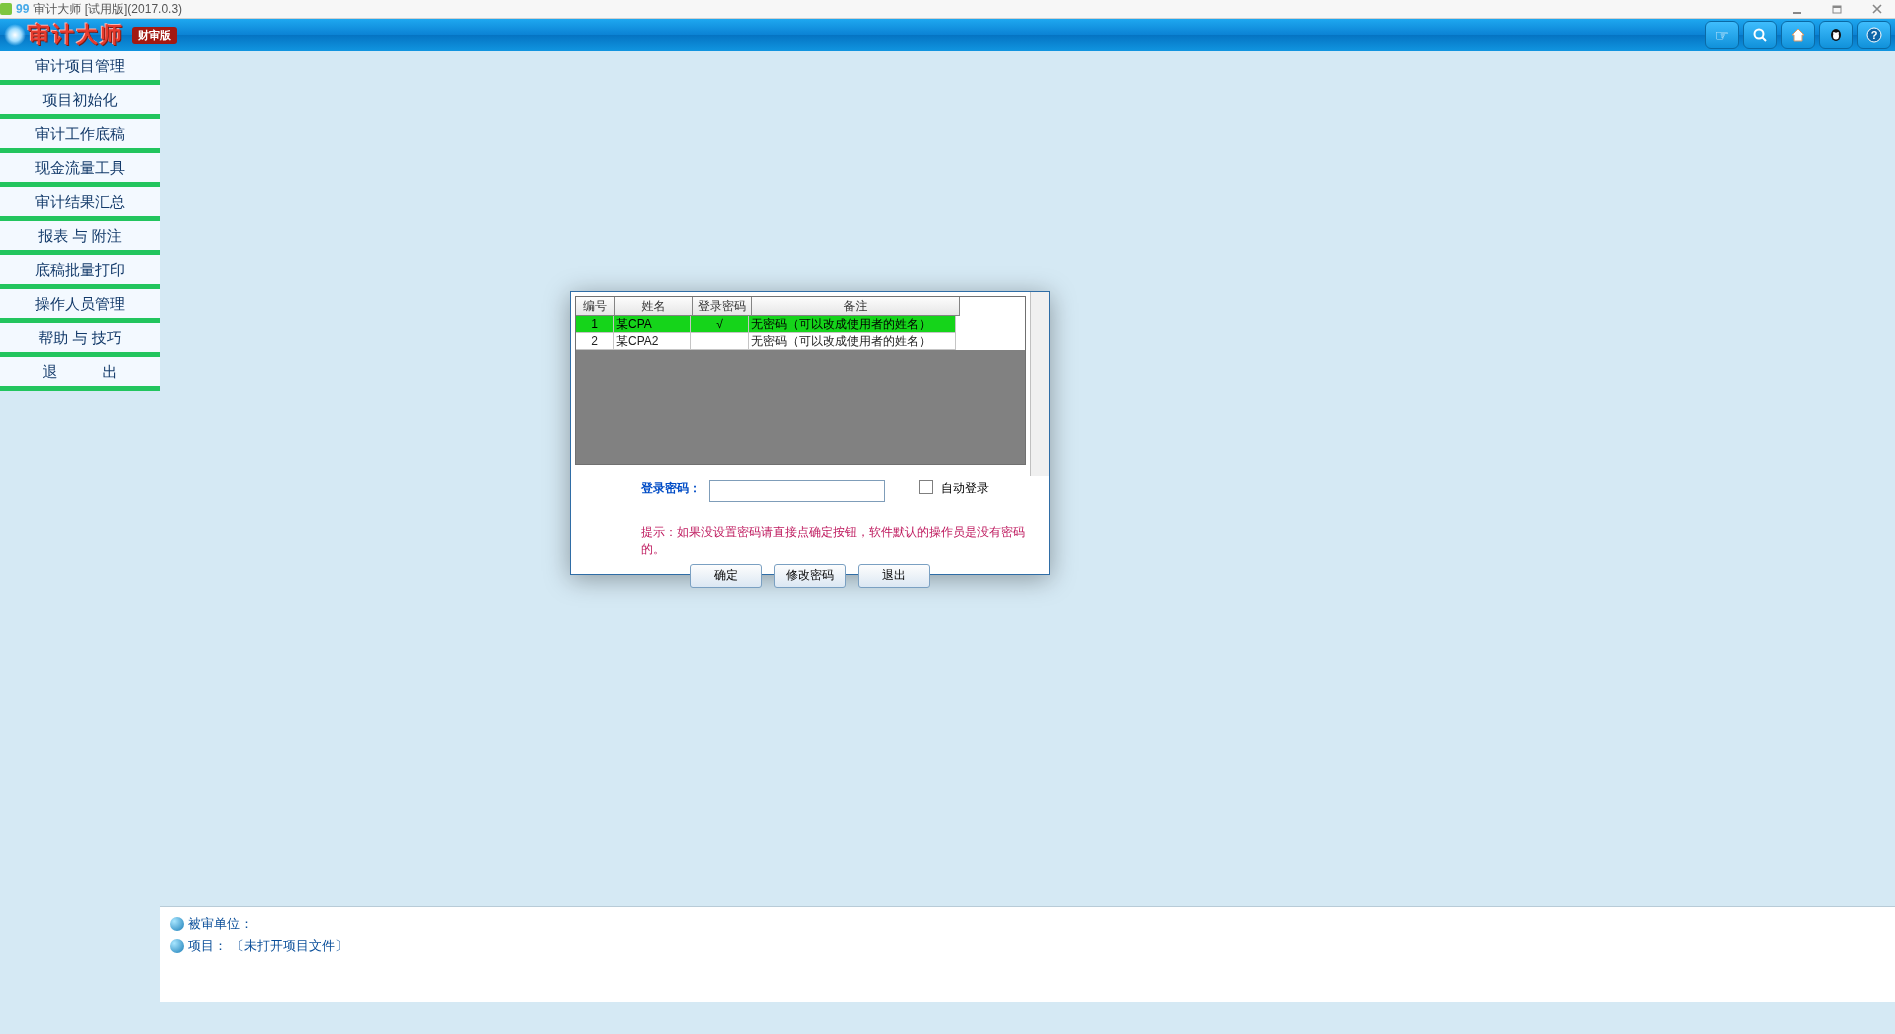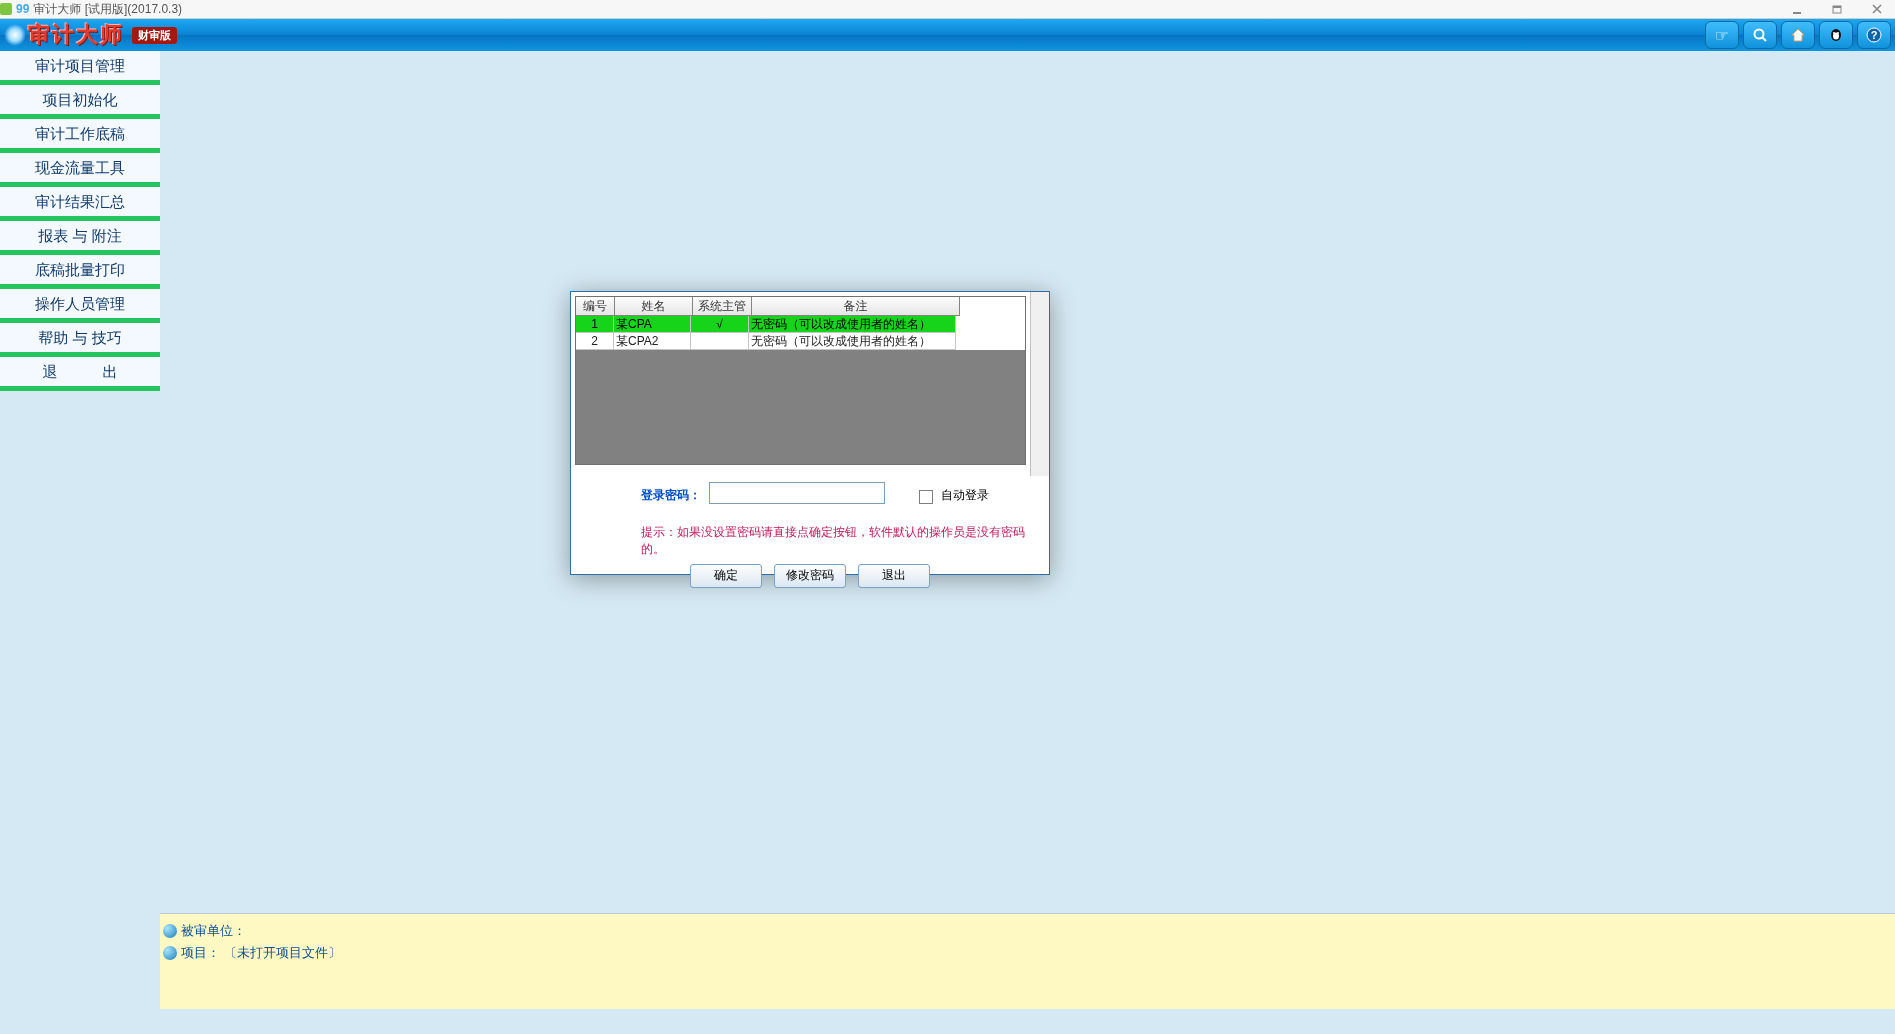--- a/index.html
+++ b/index.html
@@ -33,22 +33,22 @@
     display:flex;align-items:center;justify-content:center;color:#fff;
     font-size:16px}
   
   .client{position:relative;height:962px;background:#d5e9f4}
   
   .sidebar{position:absolute;left:0;top:0;width:160px}
   .sidebar-item{height:29px;line-height:29px;text-align:center;font-size:15px;
     color:#133a6a;border-bottom:5px solid #22c55e;background:#f3f9ff;
     cursor:pointer}
   
-  .footer{position:absolute;left:160px;right:0;bottom:4px;height:96px;
-    background:#fef9c3;border-top:1px solid #b8cbd7;padding:6px 3px;
+  .footer{position:absolute;left:160px;right:0;bottom:11px;height:96px;
+    background:#ffffff;border-top:1px solid #b8cbd7;padding:6px 10px;
     box-sizing:border-box}
   .footer-line{display:flex;align-items:center;gap:4px;height:22px;
     color:#0b4f9a;font-size:13px}
   .globe{width:14px;height:14px;border-radius:50%;
     background:radial-gradient(circle at 30% 30%,#a8e6ff,#1a7db7);
     display:inline-block}
   .footer-bottom{position:absolute;left:10px;right:10px;bottom:4px;height:20px;
     display:flex;align-items:center;color:#0b4f9a;font-size:13px}
   .footer-green{color:#009a00;font-family:"SimSun",monospace}
   
@@ -81,21 +81,21 @@
   .row.selected .c{background:#15d41a;color:#000}
   .c.col-idx{text-align:center}
   .c.col-adm{text-align:center}
   .tbl-body{height:148px;background:#818181}
   .scrollfake{width:18px;height:184px;float:right;background:#f0f0f0;
     border-left:1px solid #c0c0c0}
   .tbl-wrap{display:flex}
   .tbl-inner{flex:1}
   
   .dlg-ctrls{padding:4px 10px 6px 10px}
-  .ctrl-row1{display:flex;align-items:flex-end;height:24px;gap:8px}
+  .ctrl-row1{display:flex;align-items:flex-start;height:24px;gap:8px}
   .pwd-label{color:#004cc6;font-weight:bold;margin-left:60px}
   .pwd-input{width:170px;height:18px;border:1px solid #7f9db9;background:#fff}
   .chk{width:12px;height:12px;border:1px solid #7f7f7f;background:#fff;display:inline-block}
   .hint{color:#be185d;margin:20px 0 6px 60px}
   .dlg-btn-row{display:flex;justify-content:center;gap:12px}
   .dlg-btn{width:70px;height:22px;border:1px solid #7aa0c2;border-radius:3px;
     background:linear-gradient(#fdfdfd,#dbe7f3);text-align:center;line-height:20px;
     font-size:12px}
 </style>
 </head>
@@ -185,21 +185,21 @@
   </div>
 
   <div class="dlg">
 
     <div class="tbl-wrap">
       <div class="tbl-inner">
         <div class="tbl">
           <div class="hdr">
             <div class="h col-idx">编号</div>
             <div class="h col-name">姓名</div>
-            <div class="h col-adm">系统主管</div>
+            <div class="h col-adm">登录密码</div>
             <div class="h col-note">备注</div>
           </div>
           <div class="tbl-body">
             <div class="row selected">
               <div class="c col-idx">1</div>
               <div class="c col-name">某CPA</div>
               <div class="c col-adm">√</div>
               <div class="c col-note">无密码（可以改成使用者的姓名）</div>
             </div>
             <div class="row">

